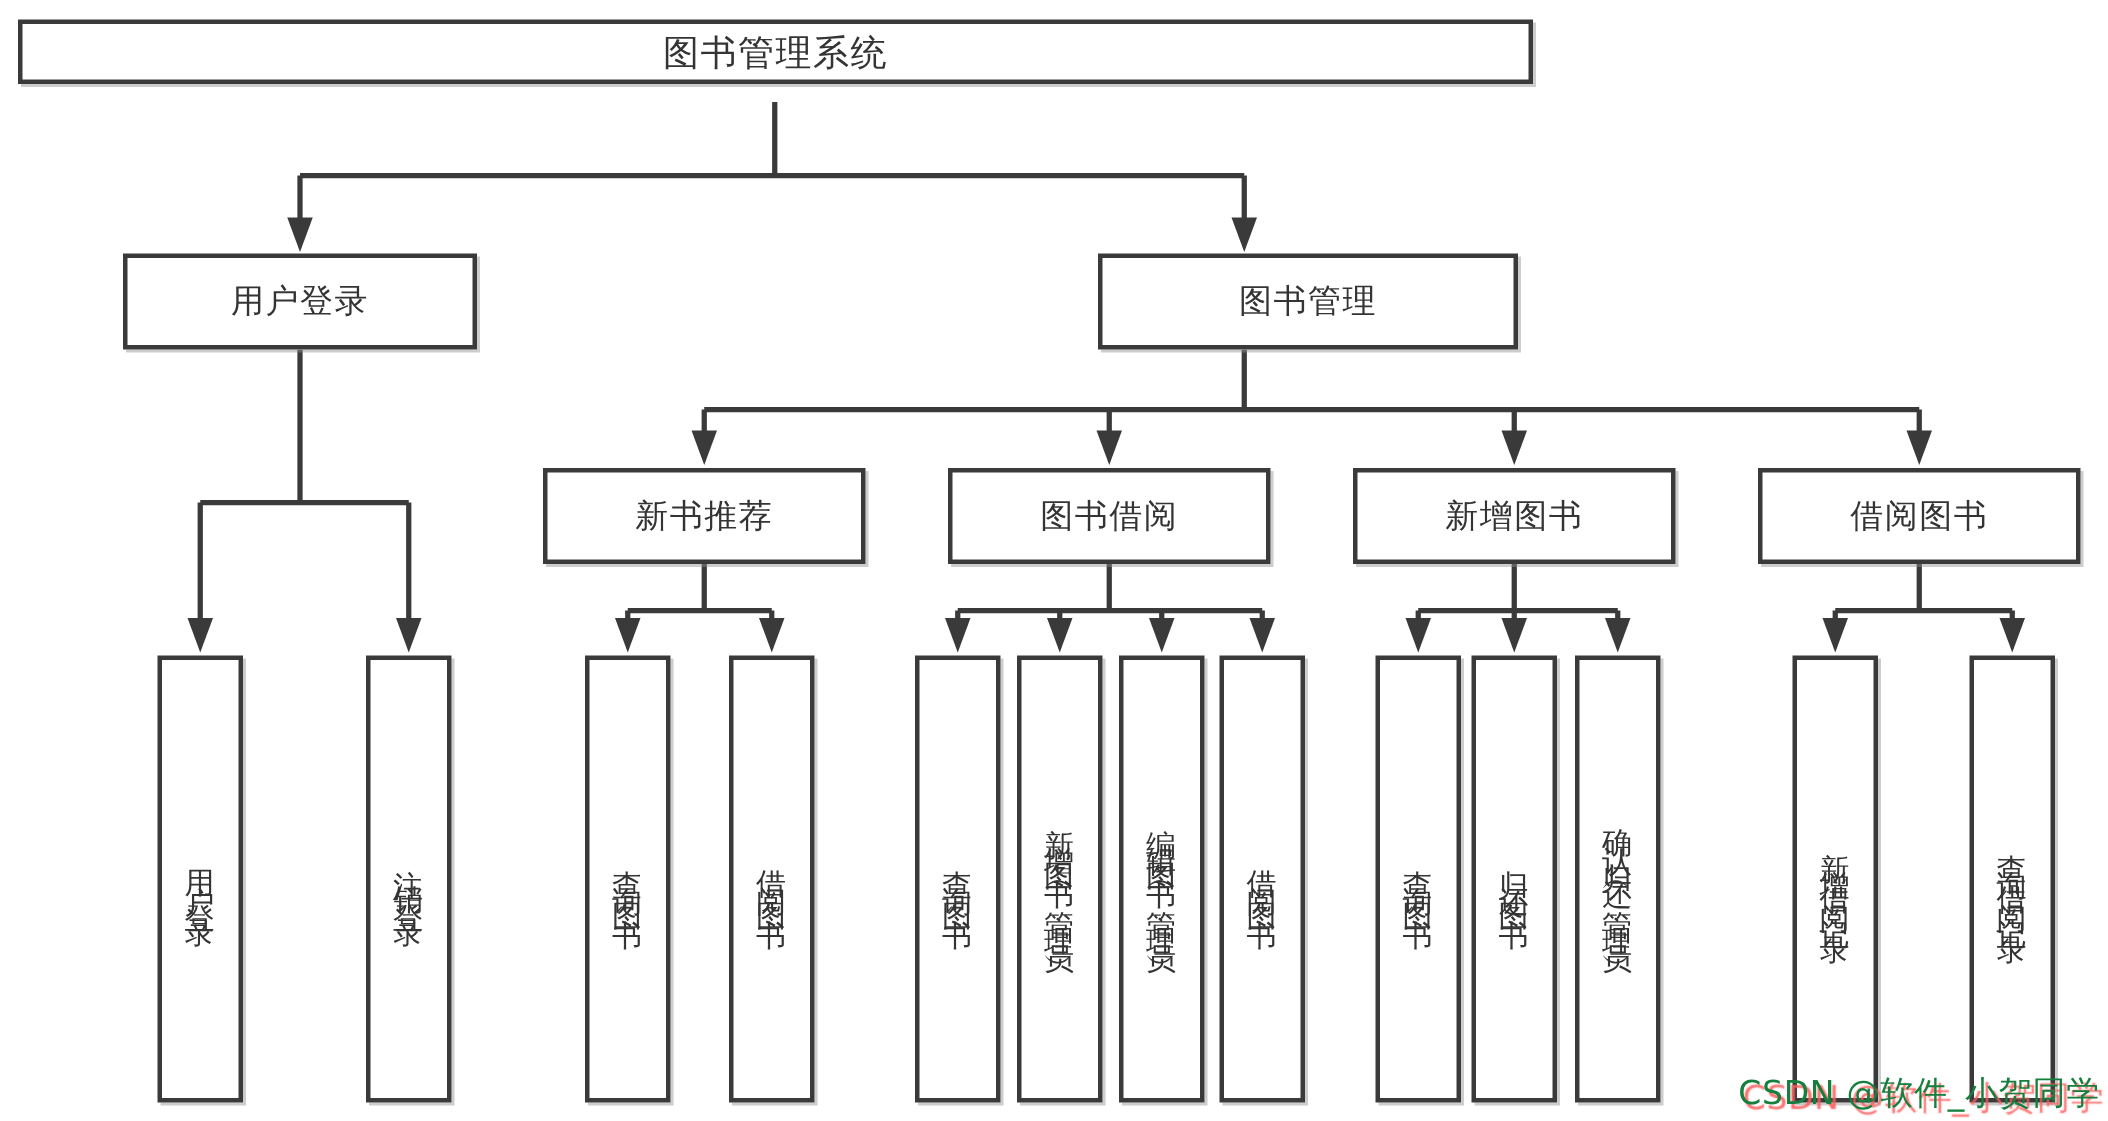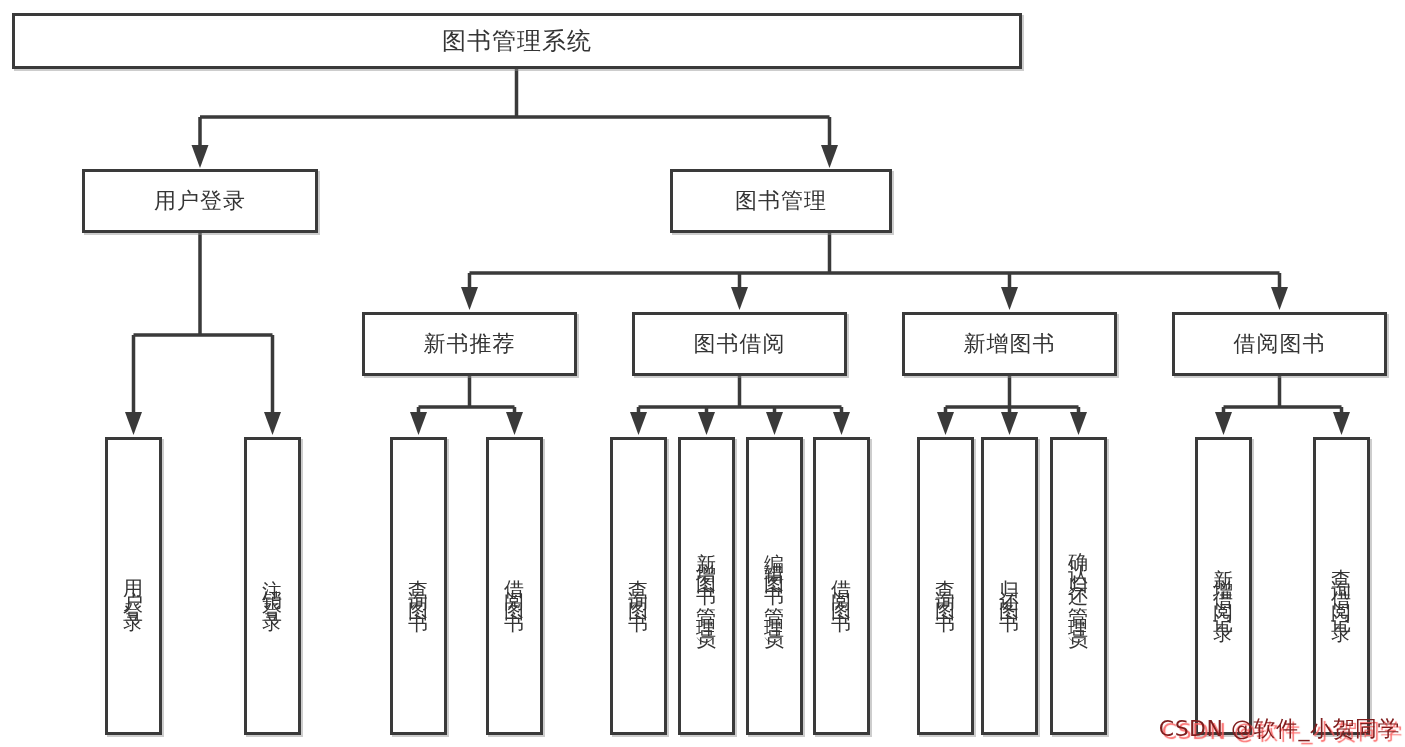--- a/index.html
+++ b/index.html
@@ -38,21 +38,21 @@
     text-orientation:mixed;
     font-size:20px;
     letter-spacing:11px;
     line-height:1;
     white-space:nowrap;
   }
   .watermark{
     position:absolute;
     right:5px;bottom:3px;
     font-size:22px;
-    color:#7f1d1d;
+    color:#15803d;
     text-shadow:3px 3px 1px rgba(252,93,93,0.9);
     z-index:3;
     letter-spacing:0.5px;
   }
 </style>
 </head>
 <body>
 
 <div class="canvas">
 
@@ -110,24 +110,24 @@
 
       <polygon points="937,412 954,412 945.5,435"></polygon>
       <polygon points="1001,412 1018,412 1009.5,435"></polygon>
       <polygon points="1070,412 1087,412 1078.5,435"></polygon>
 
       <polygon points="1215,412 1232,412 1223.5,435"></polygon>
       <polygon points="1333,412 1350,412 1341.5,435"></polygon>
     </g>
   </svg>
 
-  <div class="node root" style="left:12px;top:13px;width:1010px;height:56px;">图书管理系统</div>
+  <div class="node root" style="left:12px;top:13px;width:1010px;height:43px;">图书管理系统</div>
 
   <div class="node branch" style="left:82px;top:169px;width:236px;height:64px;">用户登录</div>
-  <div class="node branch" style="left:670px;top:169px;width:222px;height:64px;">图书管理</div>
+  <div class="node branch" style="left:732px;top:169px;width:280px;height:64px;">图书管理</div>
 
   <div class="node branch" style="left:362px;top:312px;width:215px;height:64px;">新书推荐</div>
   <div class="node branch" style="left:632px;top:312px;width:215px;height:64px;">图书借阅</div>
   <div class="node branch" style="left:902px;top:312px;width:215px;height:64px;">新增图书</div>
   <div class="node branch" style="left:1172px;top:312px;width:215px;height:64px;">借阅图书</div>
 
   <div class="leaf" style="left:105px;top:437px;width:57px;height:298px;">
     <span>用户登录</span>
   </div>
   <div class="leaf" style="left:244px;top:437px;width:57px;height:298px;">

